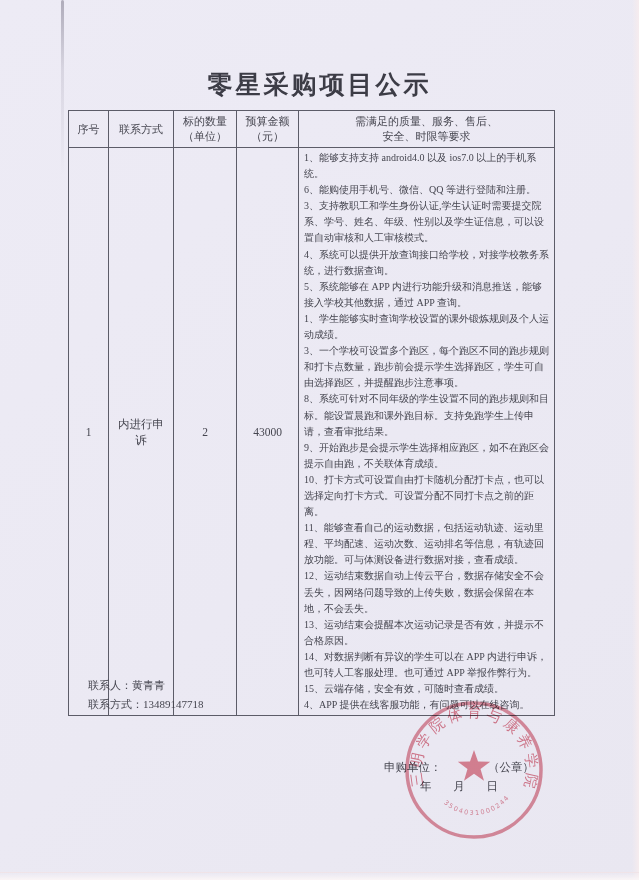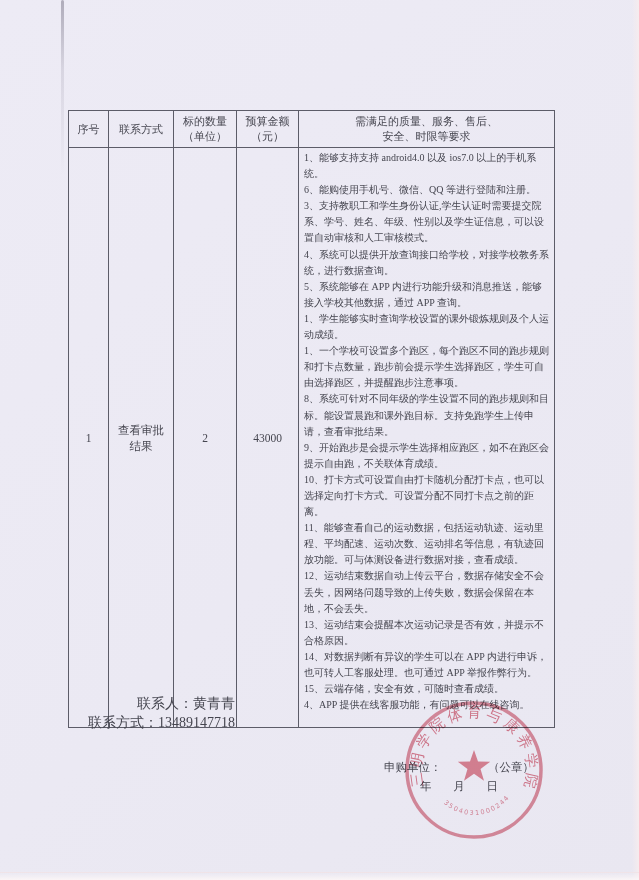--- a/index.html
+++ b/index.html
@@ -53,28 +53,28 @@
   col.c-index{width:40px;}
   col.c-name{width:65px;}
   col.c-qty{width:63px;}
   col.c-budget{width:62px;}
   col.c-req{width:256px;}
   td.cell-center{
     text-align:center;vertical-align:middle;font-size:11.5px;line-height:16px;
     padding:0 7px;
   }
   td.cell-req{
-    vertical-align:top;padding:2px 4px 14px 5px;height:532px;
+    vertical-align:top;padding:2px 4px 2px 5px;height:532px;
   }
   .req-wrap{height:100%;overflow:hidden;}
   .req-line{
     font-size:10px;line-height:16.1px;letter-spacing:0;
     text-align:left;color:#45454f;
   }
-  .contact-block{position:absolute;left:88px;top:694px;font-size:14px;line-height:19px;color:#45454f;text-align:right;}
+  .contact-block{position:absolute;left:88px;top:676px;font-size:11px;line-height:19px;color:#45454f;}
   .applicant-line{
     position:absolute;left:384px;top:760px;width:150px;
     display:flex;justify-content:space-between;
     font-size:11.5px;color:#45454f;
   }
   .date-line{
     position:absolute;left:420px;top:779px;width:78px;
     display:flex;justify-content:space-between;
     font-size:11.5px;color:#45454f;
   }
@@ -86,20 +86,21 @@
 </style>
 </head>
 <body>
 
 <div class="paper">
 
   <div class="crease"></div>
   <div class="edge-right"></div>
   <div class="edge-bottom"></div>
 
+  <h1 class="title">零星采购项目公示</h1>
 
   <table class="doc-table">
     <colgroup>
       <col class="c-index">
         <col class="c-name">
         <col class="c-qty">
         <col class="c-budget">
         <col class="c-req">
     </colgroup>
     <thead>
@@ -120,32 +121,32 @@
         </th>
         <th>
           <div>需满足的质量、服务、售后、</div>
           <div>安全、时限等要求</div>
         </th>
       </tr>
     </thead>
     <tbody>
       <tr>
         <td class="cell-center">1</td>
-        <td class="cell-center">查看审批结果</td>
+        <td class="cell-center">内进行申诉</td>
         <td class="cell-center">2</td>
         <td class="cell-center">43000</td>
         <td class="cell-req">
           <div class="req-wrap">
               <div class="req-line">1、能够支持支持 android4.0 以及 ios7.0 以上的手机系统。</div>
               <div class="req-line">6、能购使用手机号、微信、QQ 等进行登陆和注册。</div>
               <div class="req-line">3、支持教职工和学生身份认证,学生认证时需要提交院系、学号、姓名、年级、性别以及学生证信息，可以设置自动审核和人工审核模式。</div>
               <div class="req-line">4、系统可以提供开放查询接口给学校，对接学校教务系统，进行数据查询。</div>
               <div class="req-line">5、系统能够在 APP 内进行功能升级和消息推送，能够接入学校其他数据，通过 APP 查询。</div>
               <div class="req-line">1、学生能够实时查询学校设置的课外锻炼规则及个人运动成绩。</div>
-              <div class="req-line">1、一个学校可设置多个跑区，每个跑区不同的跑步规则和打卡点数量，跑步前会提示学生选择跑区，学生可自由选择跑区，并提醒跑步注意事项。</div>
+              <div class="req-line">3、一个学校可设置多个跑区，每个跑区不同的跑步规则和打卡点数量，跑步前会提示学生选择跑区，学生可自由选择跑区，并提醒跑步注意事项。</div>
               <div class="req-line">8、系统可针对不同年级的学生设置不同的跑步规则和目标。能设置晨跑和课外跑目标。支持免跑学生上传申请，查看审批结果。</div>
               <div class="req-line">9、开始跑步是会提示学生选择相应跑区，如不在跑区会提示自由跑，不关联体育成绩。</div>
               <div class="req-line">10、打卡方式可设置自由打卡随机分配打卡点，也可以选择定向打卡方式。可设置分配不同打卡点之前的距离。</div>
               <div class="req-line">11、能够查看自己的运动数据，包括运动轨迹、运动里程、平均配速、运动次数、运动排名等信息，有轨迹回放功能。可与体测设备进行数据对接，查看成绩。</div>
               <div class="req-line">12、运动结束数据自动上传云平台，数据存储安全不会丢失，因网络问题导致的上传失败，数据会保留在本地，不会丢失。</div>
               <div class="req-line">13、运动结束会提醒本次运动记录是否有效，并提示不合格原因。</div>
               <div class="req-line">14、对数据判断有异议的学生可以在 APP 内进行申诉，也可转人工客服处理。也可通过 APP 举报作弊行为。</div>
               <div class="req-line">15、云端存储，安全有效，可随时查看成绩。</div>
               <div class="req-line">4、APP 提供在线客服功能，有问题可以在线咨询。</div>
             </div>

